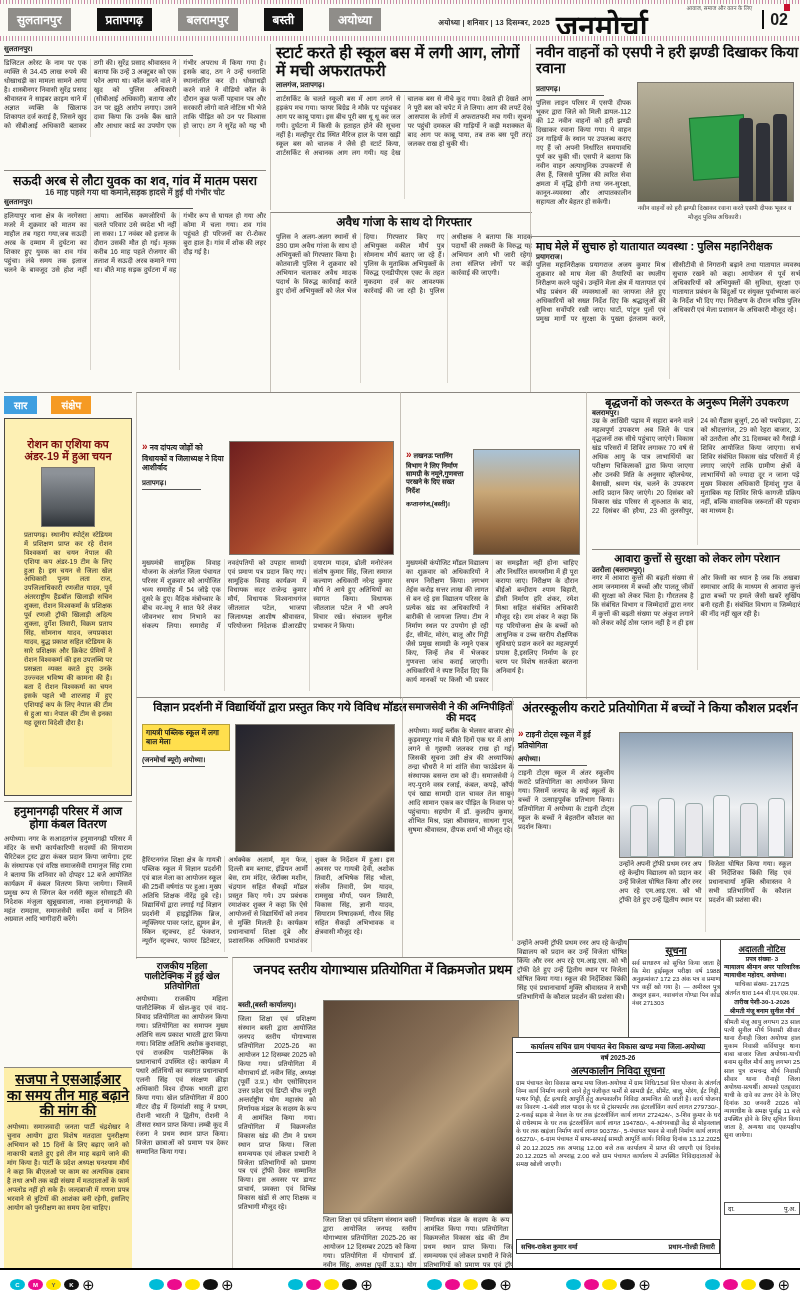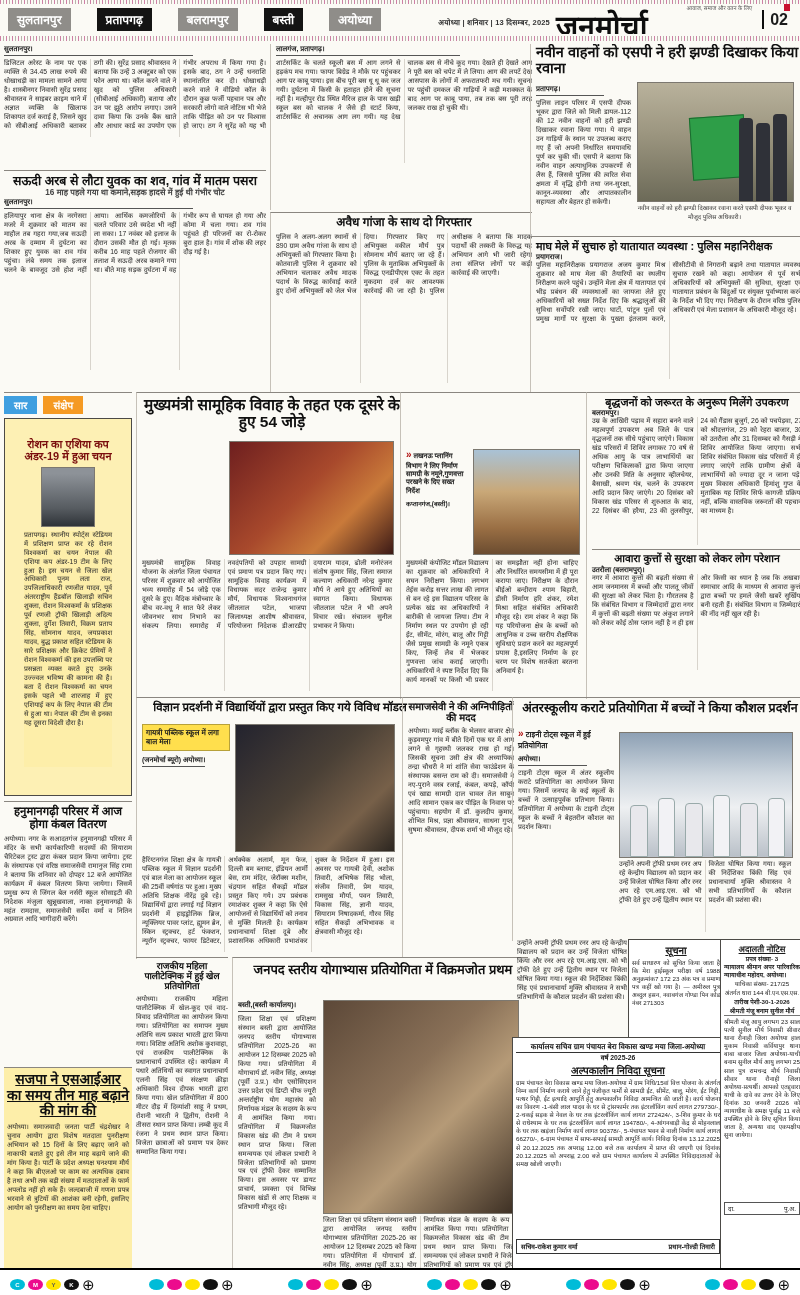--- a/index.html
+++ b/index.html
@@ -26,21 +26,21 @@
   .c3{column-count:3;column-gap:7px;column-rule:1px solid #d8d4cc;}
   .photo{position:relative;border:1px solid #7c7870;}
   .caption{font-size:6.2px;text-align:center;color:#333;margin-top:1px;}
   .bullet{font-size:7.6px;font-weight:bold;color:#222;line-height:1.25;}
   .bullet .mark{color:#b11212;font-size:10px;}
   .sep-t{border-top:1px solid #8a8680;}
   .sep-l{border-left:1px solid #c6c1b8;}
   .boxed{border:1px solid #4c4a46;}
   .green-flag{position:absolute;left:34%;top:28%;width:34%;height:52%;background:#2e9e48;border:1px solid #1c6b2f;transform:rotate(-4deg);}
   .silh{position:absolute;bottom:0;width:9%;height:74%;background:#2f3138;border-radius:4px 4px 0 0;}
-  .tagpair{display:flex;gap:6px;}
+  .tagpair{display:flex;gap:14px;}
   .tagpair .t1{background:#3f9fe0;color:#fff;font-weight:bold;font-size:10px;padding:2px 10px;}
   .tagpair .t2{background:#f59a23;color:#fff;font-weight:bold;font-size:10px;padding:2px 10px;}
   .ybg{background:#fdeea9;}
   .notice-title{font-weight:bold;font-size:10px;text-align:center;text-decoration:underline;}
   .small-bt{font-size:6.2px;line-height:1.3;text-align:justify;color:#222;}
   .signrow{display:flex;justify-content:space-between;border:1px solid #333;padding:2px 4px;font-size:6.6px;font-weight:bold;background:#fff;}
   
   .strip{border-top:2px solid #000;background:#fff;display:flex;align-items:center;justify-content:space-between;padding:4px 10px;}
   .mgroup{display:flex;align-items:center;gap:3px;}
   .dot{width:15px;height:11px;border-radius:50%;display:flex;align-items:center;justify-content:center;
@@ -83,20 +83,21 @@
 
   <div class="abs sep-t" style="left:4px;top:170px;width:262px;height:218px;padding-top:3px;">
     <div class="hl ctr" style="font-size:12.5px;">सऊदी अरब से लौटा युवक का शव, गांव में मातम पसरा</div>
     <div class="hl ctr" style="font-size:8.2px;color:#444;">16 माह पहले गया था कमाने,सड़क हादसे में हुई थी गंभीर चोट</div>
     <div class="byline">सुलतानपुर।</div>
     <div class="rule"></div>
     <div class="bt c3" style="height:158px;">हलियापुर थाना क्षेत्र के नरगेसरा मजरे में शुक्रवार को मातम का माहौल तब गहरा गया,जब सऊदी अरब के दम्माम में दुर्घटना का शिकार हुए युवक का शव गांव पहुंचा। लंबे समय तक इलाज चलने के बावजूद उसे होश नहीं आया। आर्थिक कमजोरियों के चलते परिवार उसे स्वदेश भी नहीं ला सका। 17 नवंबर को इलाज के दौरान उसकी मौत हो गई। मृतक करीब 16 माह पहले रोजगार की तलाश में सऊदी अरब कमाने गया था। बीते माह सड़क दुर्घटना में वह गंभीर रूप से घायल हो गया और कोमा में चला गया। शव गांव पहुंचते ही परिजनों का रो-रोकर बुरा हाल है। गांव में शोक की लहर दौड़ गई है।</div>
   </div>
 
   <div class="abs sep-l" style="left:270px;top:44px;width:256px;height:166px;padding-left:5px;">
+    <div class="hl" style="font-size:16px;">स्टार्ट करते ही स्कूल बस में लगी आग, लोगों में मची अफरातफरी</div>
     <div class="byline">लालगंज, प्रतापगढ़।</div>
     <div class="rule"></div>
     <div class="bt c2" style="height:104px;">शार्टसर्किट के चलते स्कूली बस में आग लगने से हड़कंप मच गया। फायर बिग्रेड ने मौके पर पहुंचकर आग पर काबू पाया। इस बीच पूरी बस धू धू कर जल गयी। दुर्घटना में किसी के हताहत होने की सूचना नहीं है। मल्हीपुर रोड स्थित मैरिज हाल के पास खड़ी स्कूल बस को चालक ने जैसे ही स्टार्ट किया, शार्टसर्किट से अचानक आग लग गयी। यह देख चालक बस से नीचे कूद गया। देखते ही देखते आग ने पूरी बस को चपेट में ले लिया। आग की लपटें देख आसपास के लोगों में अफरातफरी मच गयी। सूचना पर पहुंची दमकल की गाड़ियों ने कड़ी मशक्कत के बाद आग पर काबू पाया, तब तक बस पूरी तरह जलकर राख हो चुकी थी।</div>
   </div>
 
   <div class="abs sep-l sep-t" style="left:270px;top:212px;width:256px;height:176px;padding:3px 0 0 5px;">
     <div class="hl ctr" style="font-size:12px;">अवैध गांजा के साथ दो गिरफ्तार</div>
     <div class="bt c3" style="height:150px;margin-top:4px;">पुलिस ने अलग-अलग स्थानों से 890 ग्राम अवैध गांजा के साथ दो अभियुक्तों को गिरफ्तार किया है। कोतवाली पुलिस ने शुक्रवार को अभियान चलाकर अवैध मादक पदार्थ के विरुद्ध कार्रवाई करते हुए दोनों अभियुक्तों को जेल भेज दिया। गिरफ्तार किए गए अभियुक्त वकील मौर्य पुत्र सोमनाथ मौर्य बताए जा रहे हैं। पुलिस के मुताबिक अभियुक्तों के विरुद्ध एनडीपीएस एक्ट के तहत मुकदमा दर्ज कर आवश्यक कार्रवाई की जा रही है। पुलिस अधीक्षक ने बताया कि मादक पदार्थों की तस्करी के विरुद्ध यह अभियान आगे भी जारी रहेगा तथा संलिप्त लोगों पर कड़ी कार्रवाई की जाएगी।</div>
   </div>
 
@@ -139,21 +140,25 @@
       <div class="bt" style="height:218px;margin-top:4px;">अयोध्या। नगर के सआदतगंज हनुमानगढ़ी परिसर में मंदिर के सभी कार्यकारिणी सदस्यों की सियाराम चैरिटेबल ट्रस्ट द्वारा कंबल प्रदान किया जायेगा। ट्रस्ट के संस्थापक एवं वरिष्ठ समाजसेवी रामानुज सिंह रामा ने बताया कि शनिवार को दोपहर 12 बजे आयोजित कार्यक्रम में कंबल वितरण किया जायेगा। जिसमें प्रमुख रूप से जिंगल बेल नर्सरी स्कूल सोसाइटी की निदेशक मंजुला खुन्नूखवाला, नाका हनुमानगढ़ी के महंत रामदास, समाजसेवी सर्वेश वर्मा व नितिन अग्रवाल आदि भागीदारी करेंगे।</div>
     </div>
 
     <div class="sep-t ybg" style="height:276px;padding:4px 3px 0 3px;">
       <div class="hl ctr" style="font-size:14px;text-decoration:underline;">सजपा ने एसआईआर का समय तीन माह बढ़ाने की मांग की</div>
       <div class="bt" style="height:196px;margin-top:4px;">अयोध्या। समाजवादी जनता पार्टी चंद्रशेखर ने चुनाव आयोग द्वारा विशेष मतदाता पुनरीक्षण अभियान को 15 दिनों के लिए बढ़ाए जाने को नाकाफी बताते हुए इसे तीन माह बढ़ाये जाने की मांग किया है। पार्टी के प्रदेश अध्यक्ष घनश्याम मौर्य ने कहा कि बीएलओ पर काम का अत्यधिक दबाव है तथा अभी तक बड़ी संख्या में मतदाताओं के फार्म अपलोड नहीं हो सके हैं। जल्दबाजी में गणना प्रपत्र भरवाने से त्रुटियों की आशंका बनी रहेगी, इसलिए आयोग को पुनरीक्षण का समय देना चाहिए।</div>
     </div>
   </div>
 
   <div class="abs sep-t sep-l" style="left:136px;top:392px;width:260px;height:303px;padding:3px 0 0 5px;">
-    <div class="hl ctr" style="font-size:15.5px;">मुख्यमंत्री सामूहिक विवाह के तहत एक दूसरे के हुए 54 जोड़े</div>
+    <div style="position:absolute;left:5px;top:48px;width:82px;">
+      <div class="bullet"><span class="mark">»</span> <span>नव दांपत्य जोड़ों को विधायकों व जिलाध्यक्ष ने दिया आशीर्वाद</span></div>
+      <div class="byline" style="margin-top:6px;">प्रतापगढ़।</div>
+      <div class="rule"></div>
+    </div>
     <div class="photo" style="position:absolute;left:92px;top:48px;width:163px;height:112px;background:linear-gradient(135deg,#6e1f1f 0%,#a8492c 45%,#c97a3a 70%,#3c1a16 100%);"></div>
     <div class="bt c3" style="position:absolute;left:5px;top:166px;width:250px;height:132px;">मुख्यमंत्री सामूहिक विवाह योजना के अंतर्गत जिला पंचायत परिसर में शुक्रवार को आयोजित भव्य समारोह में 54 जोड़े एक दूसरे के हुए। वैदिक मंत्रोच्चार के बीच वर-वधू ने सात फेरे लेकर जीवनभर साथ निभाने का संकल्प लिया। समारोह में नवदंपतियों को उपहार सामग्री एवं प्रमाण पत्र प्रदान किए गए। सामूहिक विवाह कार्यक्रम में विधायक सदर राजेन्द्र कुमार मौर्य, विधायक विश्वनाथगंज जीतलाल पटेल, भाजपा जिलाध्यक्ष आशीष श्रीवास्तव, परियोजना निदेशक डीआरडीए दयाराम यादव, ढोली मनोरंजन संतोष कुमार सिंह, जिला समाज कल्याण अधिकारी नरेन्द्र कुमार मौर्य ने आये हुए अतिथियों का स्वागत किया। विधायक जीतलाल पटेल ने भी अपने विचार रखे। संचालन सुनील प्रभाकर ने किया।</div>
   </div>
 
   <div class="abs sep-t sep-l" style="left:400px;top:392px;width:182px;height:303px;padding:3px 0 0 5px;">
     <div style="position:absolute;left:5px;top:56px;width:62px;">
       <div class="bullet" style="font-size:6.8px;"><span class="mark">»</span> <span>लखनऊ प्लानिंग विभाग ने लिए निर्माण सामग्री के नमूने,गुणवत्ता परखने के दिए सख्त निर्देश</span></div>
       <div class="byline" style="margin-top:4px;font-size:6.4px;">कप्तानगंज,(बस्ती)।</div>
     </div>
     <div class="photo" style="position:absolute;left:72px;top:56px;width:105px;height:104px;background:linear-gradient(180deg,#a9c2d6 0%,#c9a878 40%,#9a6f44 75%,#6b4c30 100%);"></div>

